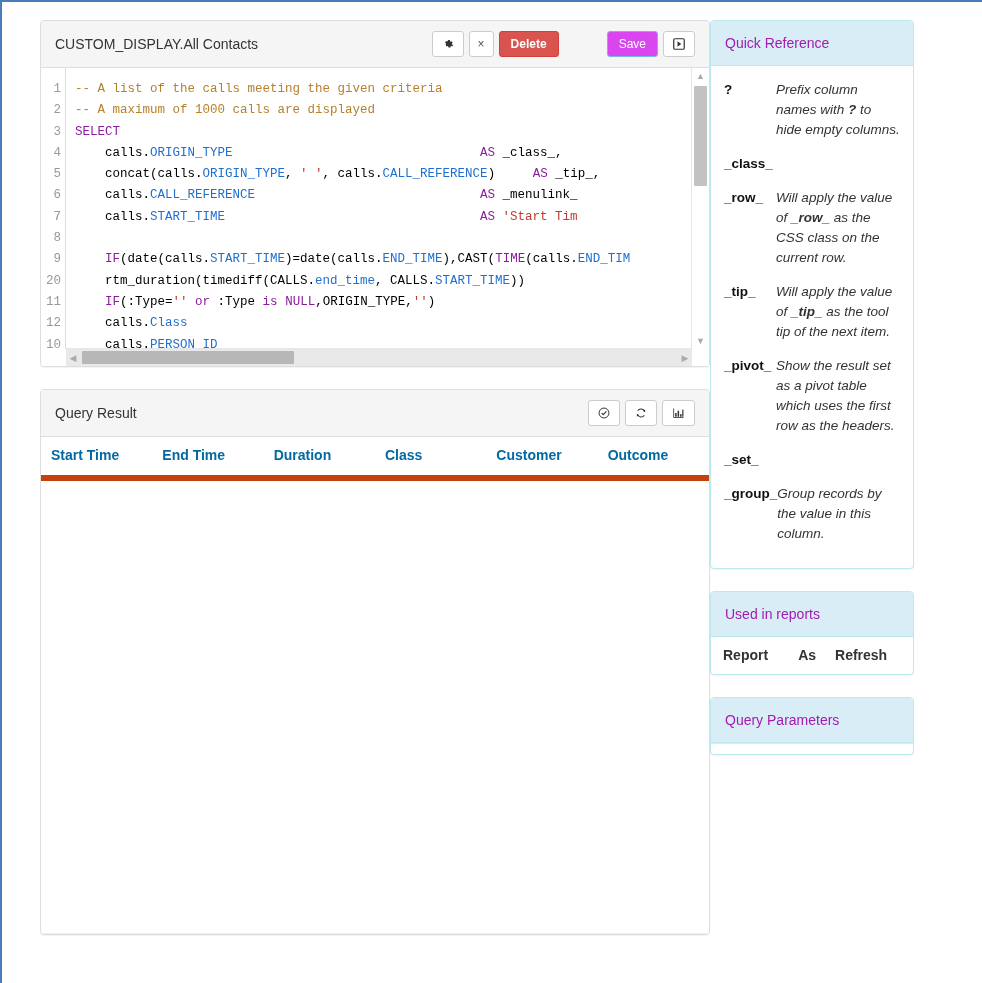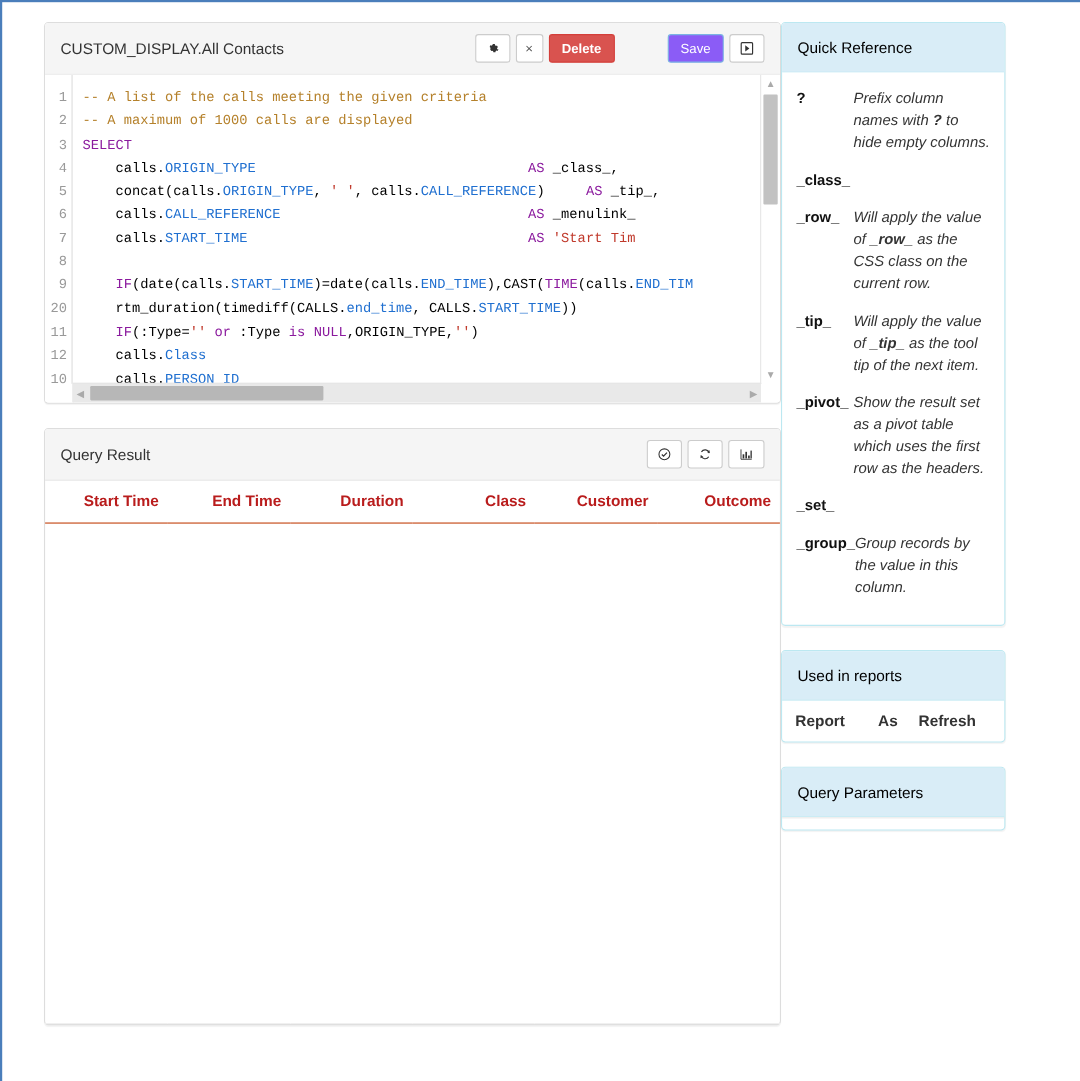--- a/index.html
+++ b/index.html
@@ -53,21 +53,21 @@
     font-size: 14px;
     color: #333333;
     line-height: 1.2;
   }
   .panel-info > .panel-heading {
     background: #d9edf7;
     border-bottom-color: #bce8f1;
     color: #31708f;
   }
   .panel-info { border-color: #bce8f1; }
-  .panel-info .panel-title { color: #000000; font-size: 14px; }
+  .panel-info .panel-title { color: #a21caf; font-size: 14px; }
 
   
   .btn-group { display: flex; align-items: center; }
   .btn {
     font-family: "Liberation Sans", sans-serif;
     font-size: 12px;
     line-height: 1;
     padding: 6px 9px;
     border: 1px solid #cccccc;
     background: #ffffff;
@@ -84,21 +84,21 @@
   }
   .btn svg { display: block; }
   .btn-danger {
     background: #d9534f;
     border-color: #d43f3a;
     color: #ffffff;
     font-weight: bold;
     padding: 6px 11px;
   }
   .btn-primary {
-    background: #8b5cf6;
+    background: #d946ef;
     border-color: #7bb4e3;
     color: #ffffff;
     padding: 6px 11px;
     margin-left: 48px;
   }
   .btn-xclose { font-size: 12px; color: #555; padding: 6px 8px; }
 
   
   .editor-wrap {
     position: relative;
@@ -193,26 +193,26 @@
   }
 
   
   .result-body { padding: 0; min-height: 470px; }
   table.result {
     width: 100%;
     border-collapse: collapse;
     table-layout: fixed;
   }
   table.result th {
-    text-align: right;
+    text-align: left;
     font-size: 14px;
     font-weight: bold;
-    color: #b91c1c;
+    color: #0369a1;
     padding: 10px 8px 12px 10px;
-    border-bottom: 1px solid #c2410c;
+    border-bottom: 6px solid #c2410c;
   }
   table.result td {
     padding: 8px 10px;
     border-bottom: 1px solid #f0f0f0;
     font-size: 13px;
   }
   .result-empty { height: 455px; }
 
   
   .qr-body { padding: 14px 13px 10px 13px; }

